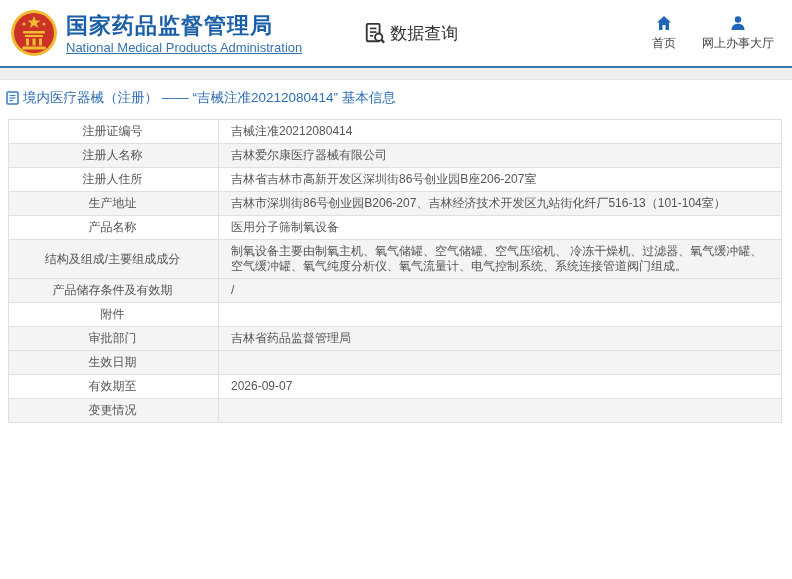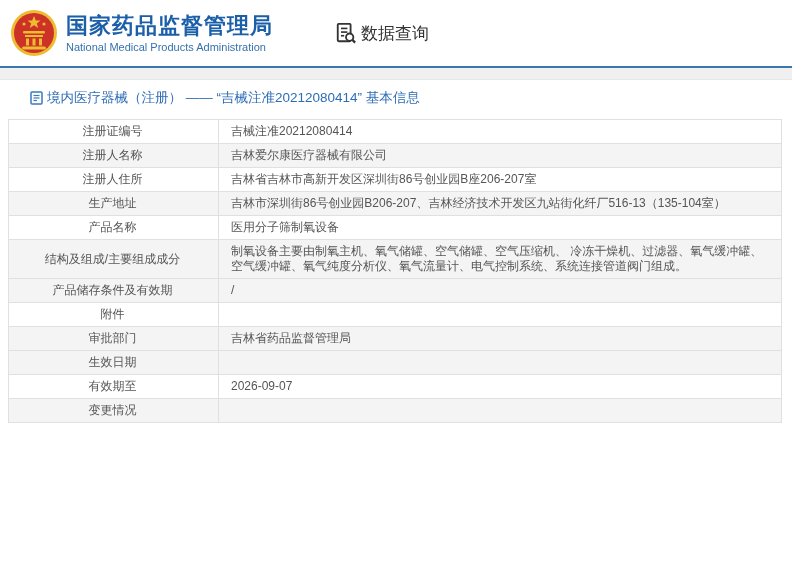--- a/index.html
+++ b/index.html
@@ -19,24 +19,25 @@
   .emblem { width: 48px; height: 48px; flex: 0 0 auto; }
   .brand-text { margin-left: 8px; }
   .brand-title {
     font-size: 22px;
     font-weight: bold;
     color: #1b5fa8;
     letter-spacing: 1px;
     line-height: 26px;
   }
   .brand-subtitle {
-    font-size: 11px;
+    font-size: 13px;
     color: #3672ae;
     line-height: 13px;
     margin-top: 2px;
+    text-decoration: underline;
   }
   .data-query {
     display: flex;
     align-items: center;
     margin-left: 62px;
     cursor: pointer;
   }
   .data-query .dq-icon { width: 22px; height: 22px; margin-right: 4px; }
   .data-query .dq-label { font-size: 17px; color: #333; }
 
@@ -56,21 +57,20 @@
   .nav-item .nav-label { font-size: 12px; color: #444; white-space: nowrap; }
 
   .gray-band { height: 12px; background: #f0f0f0; border-bottom: 1px solid #e7e7e7; }
 
   
   .breadcrumb {
     display: flex;
     align-items: center;
     padding: 9px 0 8px 6px;
     background: #fff;
-    margin-left: 24px;
   }
   .breadcrumb .bc-icon { width: 13px; height: 14px; margin-right: 4px; flex: 0 0 auto; }
   .breadcrumb .bc-text { font-size: 13.5px; color: #2d6db5; }
 
   
   .info-table {
     width: 774px;
     margin: 4px 8px 0 8px;
     border-collapse: collapse;
     table-layout: fixed;
@@ -121,20 +121,35 @@
       <rect x="3" y="2" width="14" height="19" rx="1" fill="none" stroke="#333" stroke-width="2"></rect>
       <line x1="6.5" y1="7" x2="13.5" y2="7" stroke="#333" stroke-width="1.8"></line>
       <line x1="6.5" y1="11" x2="13.5" y2="11" stroke="#333" stroke-width="1.8"></line>
       <line x1="6.5" y1="15" x2="10" y2="15" stroke="#333" stroke-width="1.8"></line>
       <circle cx="16" cy="16.5" r="4" fill="#fff" stroke="#333" stroke-width="2"></circle>
       <line x1="19" y1="19.5" x2="22" y2="22.5" stroke="#333" stroke-width="2.4"></line>
     </svg>
     <span class="dq-label">数据查询</span>
   </div>
 
+  <div class="header-nav">
+    <div class="nav-item">
+      <svg class="nav-icon" viewBox="0 0 16 16">
+        <path d="M8 1 L15 7.5 L13 7.5 L13 15 L9.5 15 L9.5 10 L6.5 10 L6.5 15 L3 15 L3 7.5 L1 7.5 Z" fill="#1f66b5"></path>
+      </svg>
+      <span class="nav-label">首页</span>
+    </div>
+    <div class="nav-item">
+      <svg class="nav-icon" viewBox="0 0 16 16">
+        <circle cx="8" cy="4.5" r="3.2" fill="#1f66b5"></circle>
+        <path d="M1.5 15 C1.5 10.8 4.3 8.8 8 8.8 C11.7 8.8 14.5 10.8 14.5 15 Z" fill="#1f66b5"></path>
+      </svg>
+      <span class="nav-label">网上办事大厅</span>
+    </div>
+  </div>
 </div>
 
 <div class="gray-band"></div>
 
 <div class="breadcrumb">
   <svg class="bc-icon" viewBox="0 0 13 14">
     <rect x="1" y="1" width="11" height="12" rx="1" fill="none" stroke="#3a7bbf" stroke-width="1.5"></rect>
     <line x1="3.5" y1="4.5" x2="9.5" y2="4.5" stroke="#3a7bbf" stroke-width="1.2"></line>
     <line x1="3.5" y1="7" x2="9.5" y2="7" stroke="#3a7bbf" stroke-width="1.2"></line>
     <line x1="3.5" y1="9.5" x2="7" y2="9.5" stroke="#3a7bbf" stroke-width="1.2"></line>
@@ -151,21 +166,21 @@
       <tr class="alt">
         <td class="label-cell">注册人名称</td>
         <td class="value-cell">吉林爱尔康医疗器械有限公司</td>
       </tr>
       <tr>
         <td class="label-cell">注册人住所</td>
         <td class="value-cell">吉林省吉林市高新开发区深圳街86号创业园B座206-207室</td>
       </tr>
       <tr class="alt">
         <td class="label-cell">生产地址</td>
-        <td class="value-cell">吉林市深圳街86号创业园B206-207、吉林经济技术开发区九站街化纤厂516-13（135-104室）</td>
+        <td class="value-cell">吉林市深圳街86号创业园B206-207、吉林经济技术开发区九站街化纤厂516-13（101-104室）</td>
       </tr>
       <tr>
         <td class="label-cell">产品名称</td>
         <td class="value-cell">医用分子筛制氧设备</td>
       </tr>
       <tr class="alt">
         <td class="label-cell">结构及组成/主要组成成分</td>
         <td class="value-cell">制氧设备主要由制氧主机、氧气储罐、空气储罐、空气压缩机、 冷冻干燥机、过滤器、氧气缓冲罐、空气缓冲罐、氧气纯度分析仪、氧气流量计、电气控制系统、系统连接管道阀门组成。</td>
       </tr>
       <tr class="alt">

